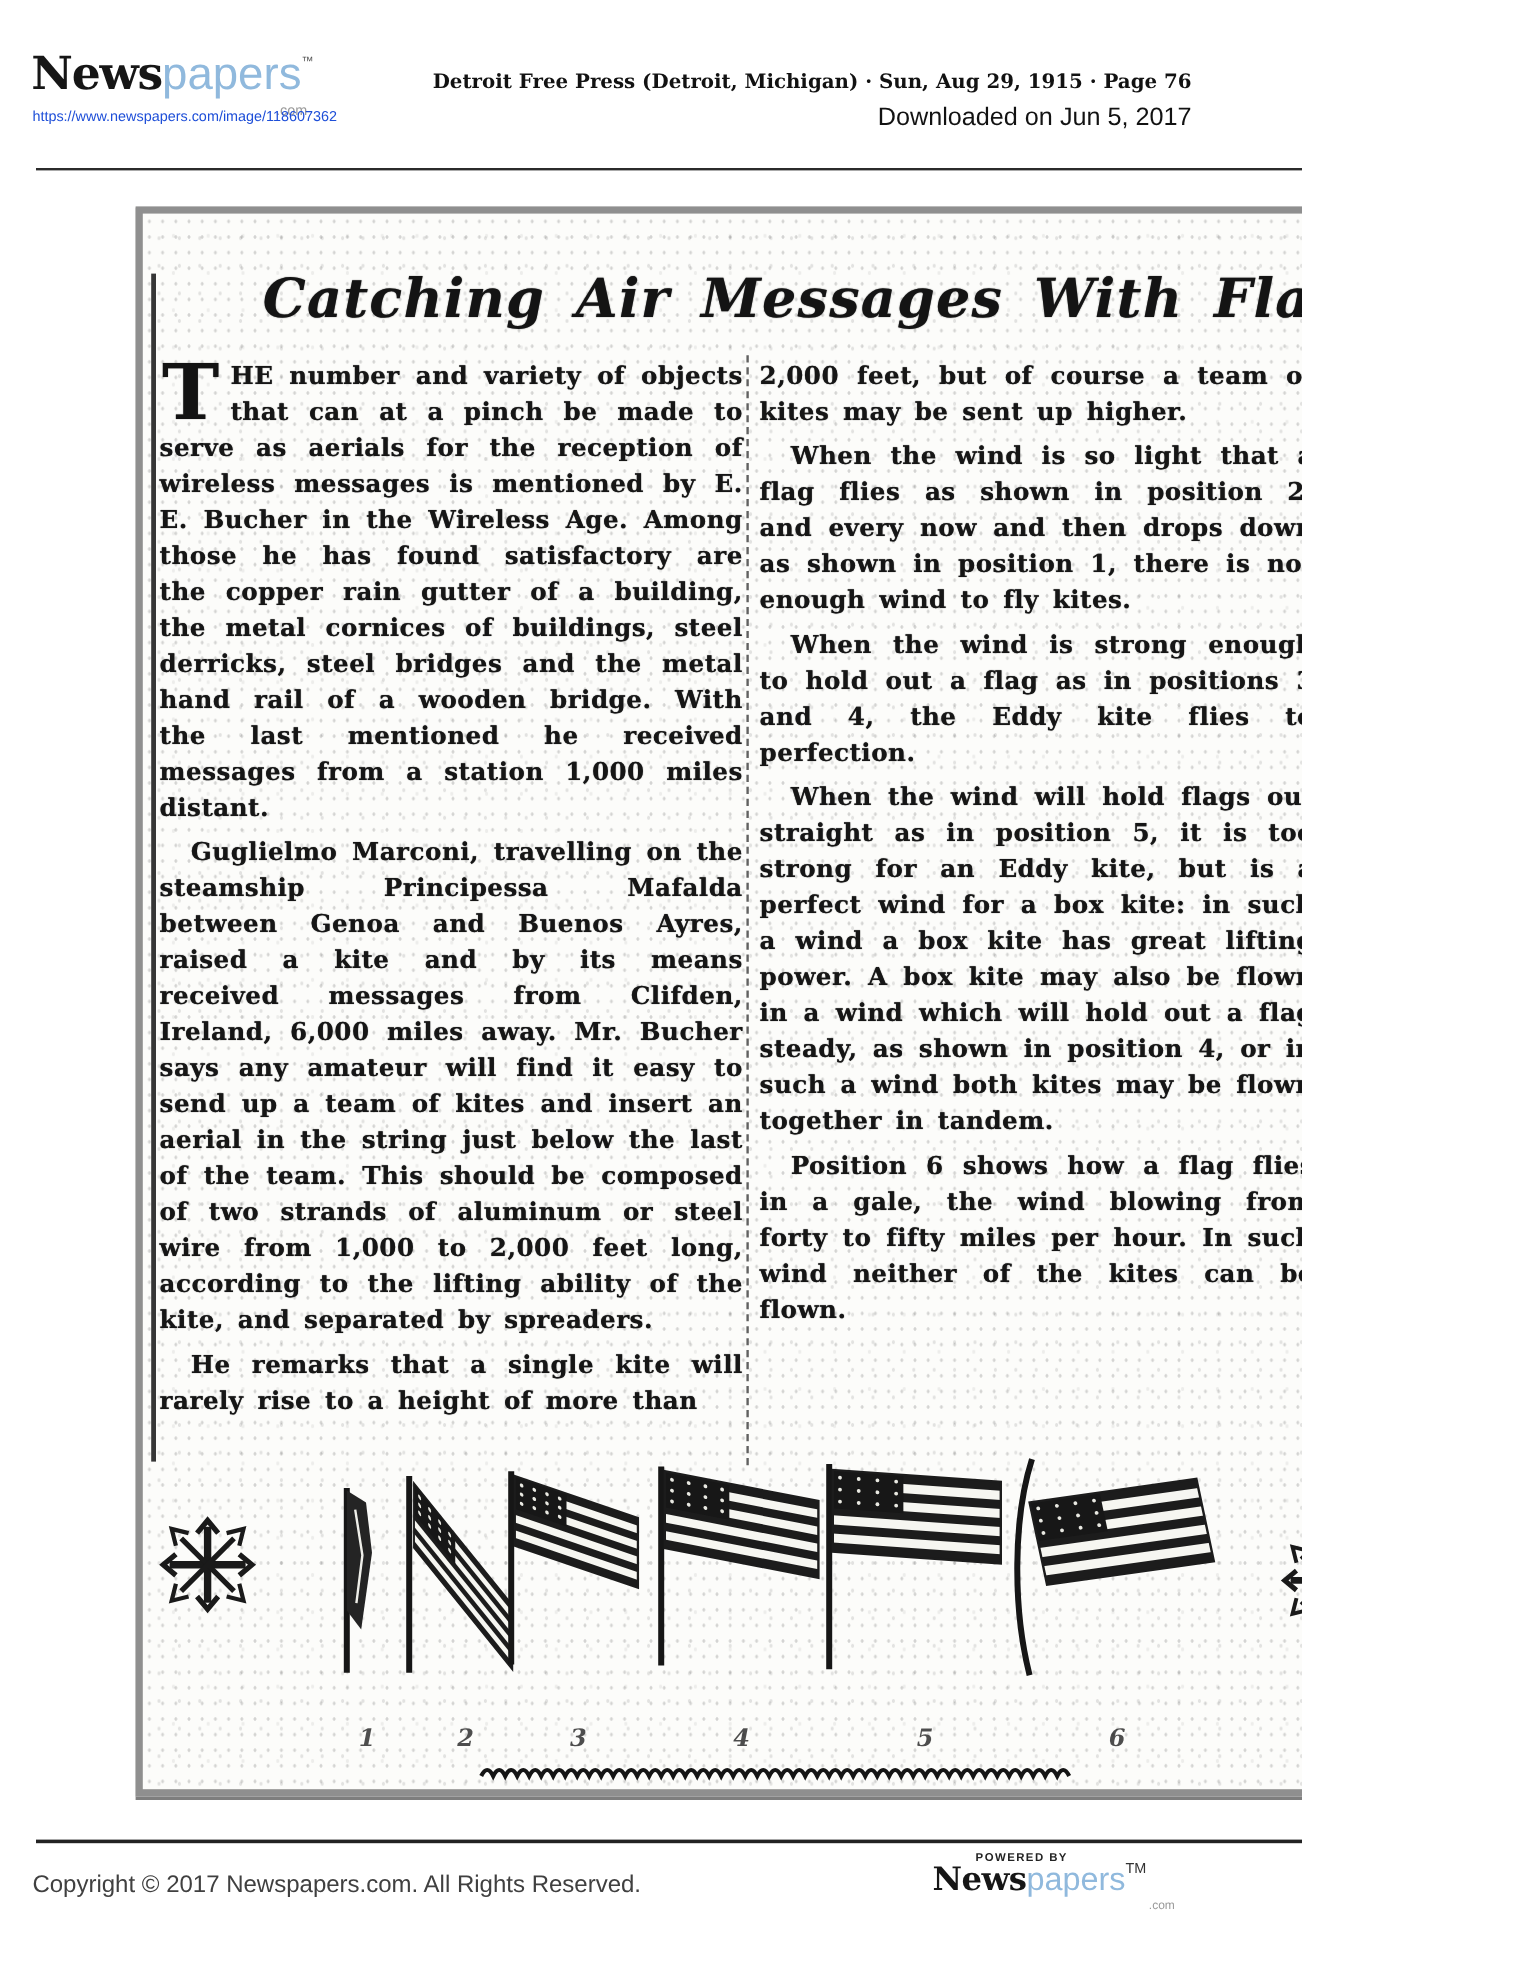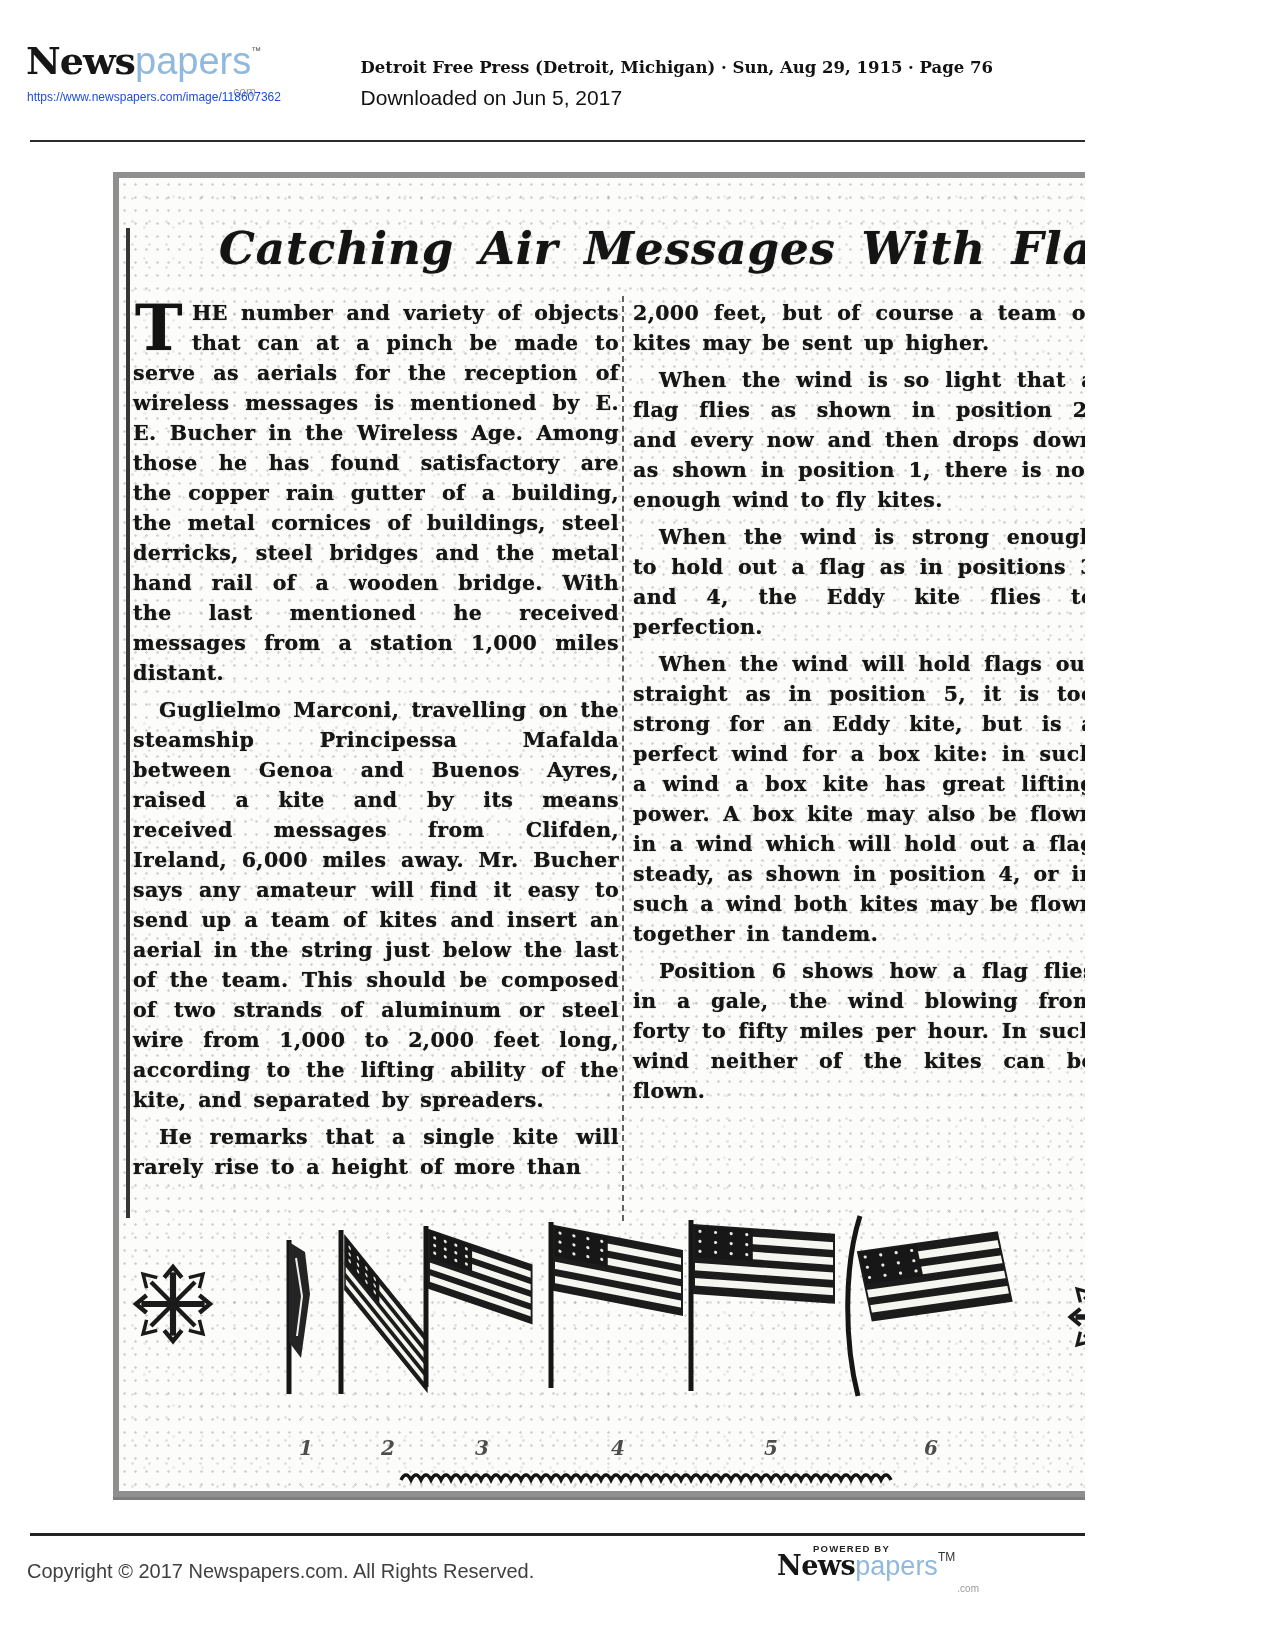--- a/index.html
+++ b/index.html
@@ -6,21 +6,21 @@
   .page{position:relative;width:1085px;height:1650px;background:#fff;overflow:hidden;
         font-family:"Liberation Sans", sans-serif;color:#111;}
 
   
   .logo{position:absolute;left:26px;top:38px;white-space:nowrap;}
   .logo-news{font-family:"DejaVu Serif",serif;font-weight:700;font-size:38px;color:#161616;letter-spacing:-1px;}
   .logo-papers{font-family:"Liberation Sans",sans-serif;font-weight:400;font-size:38px;color:#90b9dd;letter-spacing:0;}
   .logo-tm{font-size:10px;color:#555;vertical-align:20px;}
   .logo-com{position:absolute;left:204px;top:47px;font-size:12px;color:#9a9a9a;}
   .url-line{position:absolute;left:27px;top:90px;font-size:12px;color:#1d4ed8;}
-  .src-block{position:absolute;right:92px;top:58px;}
+  .src-block{position:absolute;right:92px;top:58px;text-align:right;}
   .src-line{font-family:"DejaVu Serif",serif;font-weight:700;font-size:16.5px;color:#121212;margin-bottom:9px;}
   .dl-line{font-family:"Liberation Sans",sans-serif;font-size:21px;color:#121212;}
   .rule{position:absolute;left:30px;width:1215px;height:2px;background:#2b2b2b;}
   .rule-top{top:140px;}
   .rule-bottom{top:1533px;height:3px;background:#232323;}
 
   
   .clipping{position:absolute;left:113px;top:172px;width:1040px;height:1325px;
     box-sizing:border-box;border:6px solid #8f8f8f;box-shadow:1px 2px 0 1px #7e7e7e;
     background-color:#fcfcfa;

